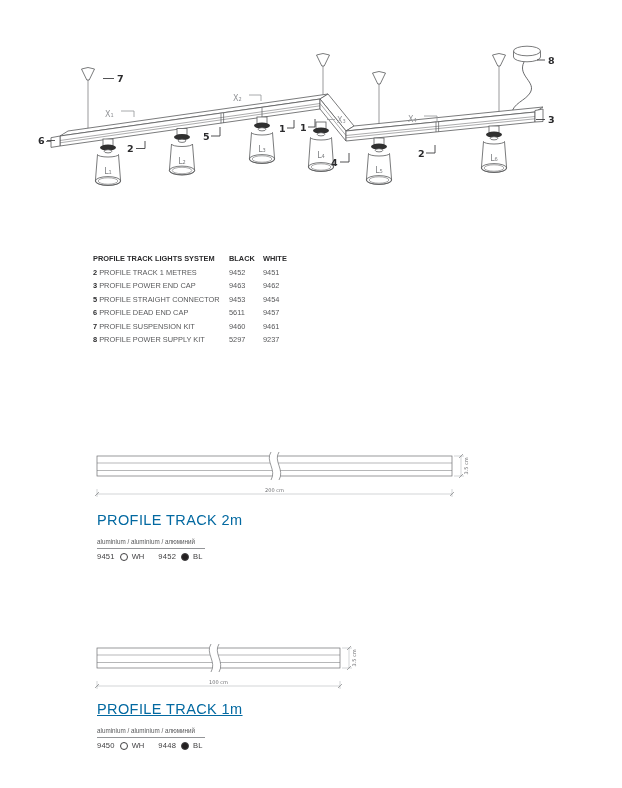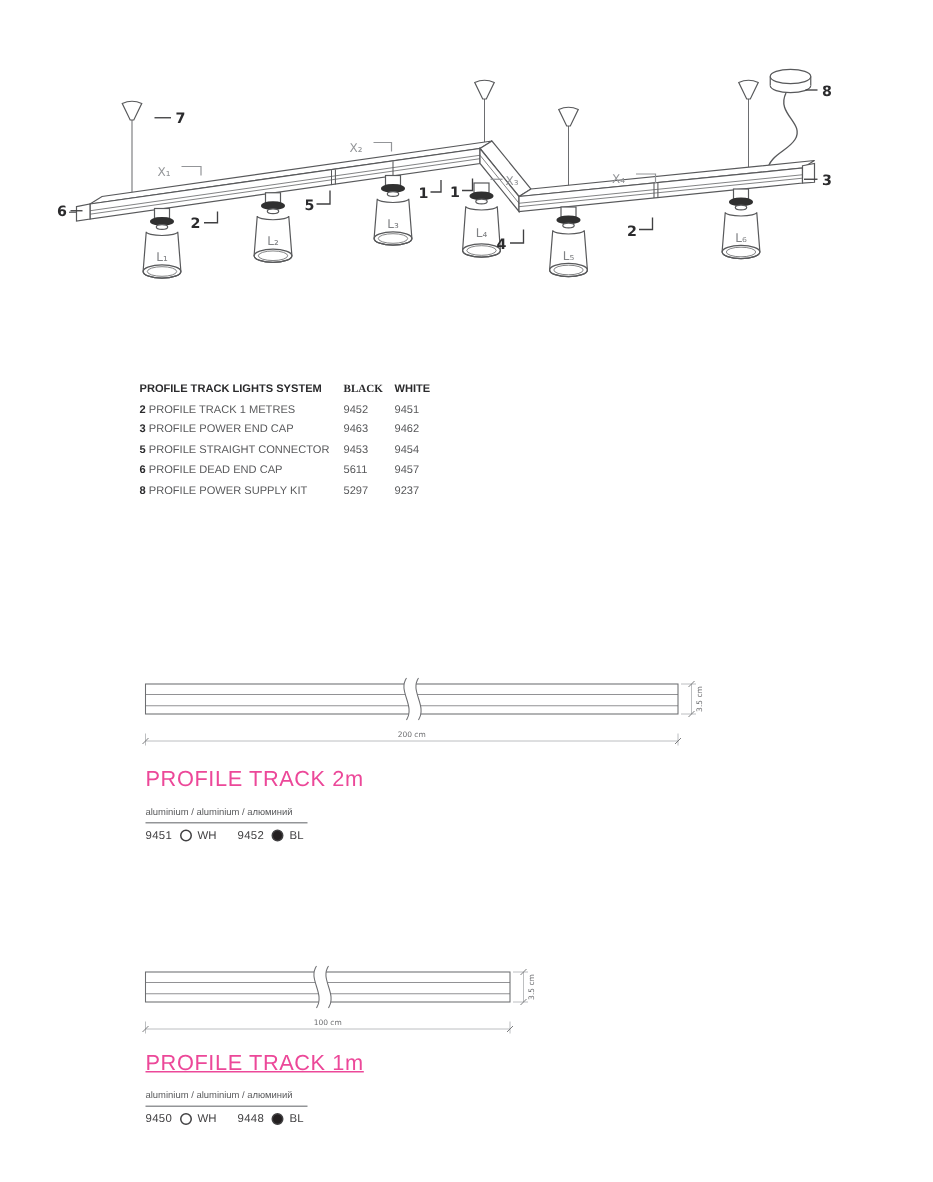--- a/index.html
+++ b/index.html
@@ -12,30 +12,30 @@
 
   
   #parts-table{left:93px;top:252px;}
   #parts-table table{border-collapse:collapse;}
   #parts-table th,#parts-table td{
     padding:0;text-align:left;font-size:7.4px;height:13.5px;vertical-align:middle;
     white-space:nowrap;color:#58595b;font-weight:normal;
   }
   #parts-table th{font-weight:bold;color:#2b2b2d;}
   #parts-table .c-name{width:136px;}
-  #parts-table .c-black{width:34px;font-family:Liberation Serif, serif;}
+  #parts-table .c-black{width:34px;}
   #parts-table .c-white{width:34px;}
   .rownum{font-weight:bold;color:#2b2b2d;}
 
   
   #formulas{left:357px;top:336px;font-family:"DejaVu Sans",sans-serif;}
   .formula{font-size:7px;font-weight:bold;color:#2b2b2d;margin-bottom:7px;white-space:nowrap;}
 
   
-  .sec-title{font-size:14.5px;letter-spacing:.4px;color:#ec4899;white-space:nowrap;}
+  .sec-title{font-size:14.5px;letter-spacing:.4px;color:#0369a1;white-space:nowrap;}
   .sec-materials{
     font-size:6.3px;color:#58595b;white-space:nowrap;width:max-content;
     padding:0 10px 2.5px 0;border-bottom:.7px solid #939598;
   }
   .sec-codes{display:flex;align-items:center;font-size:7.6px;color:#414042;white-space:nowrap;}
   .sec-codes .code{letter-spacing:.2px;}
   .swatch{display:inline-block;width:8px;height:8px;border-radius:50%;
     border:.9px solid #414042;margin:0 4px 0 5px;box-sizing:border-box;}
   .swatch.solid{background:#231f20;}
   .gap{display:inline-block;width:14px;}
@@ -225,20 +225,25 @@
         <td><span class="rownum">5</span> <span>PROFILE STRAIGHT CONNECTOR</span></td>
         <td>9453</td>
         <td>9454</td>
       </tr>
       <tr>
         <td><span class="rownum">6</span> <span>PROFILE DEAD END CAP</span></td>
         <td>5611</td>
         <td>9457</td>
       </tr>
       <tr>
+        <td><span class="rownum">7</span> <span>PROFILE SUSPENSION KIT</span></td>
+        <td>9460</td>
+        <td>9461</td>
+      </tr>
+      <tr>
         <td><span class="rownum">8</span> <span>PROFILE POWER SUPPLY KIT</span></td>
         <td>5297</td>
         <td>9237</td>
       </tr>
     </tbody>
       </table>
   </div>
 
 
   <svg class="abs" style="left:90px;top:444px" width="400" height="62" viewBox="0 0 400 62">

